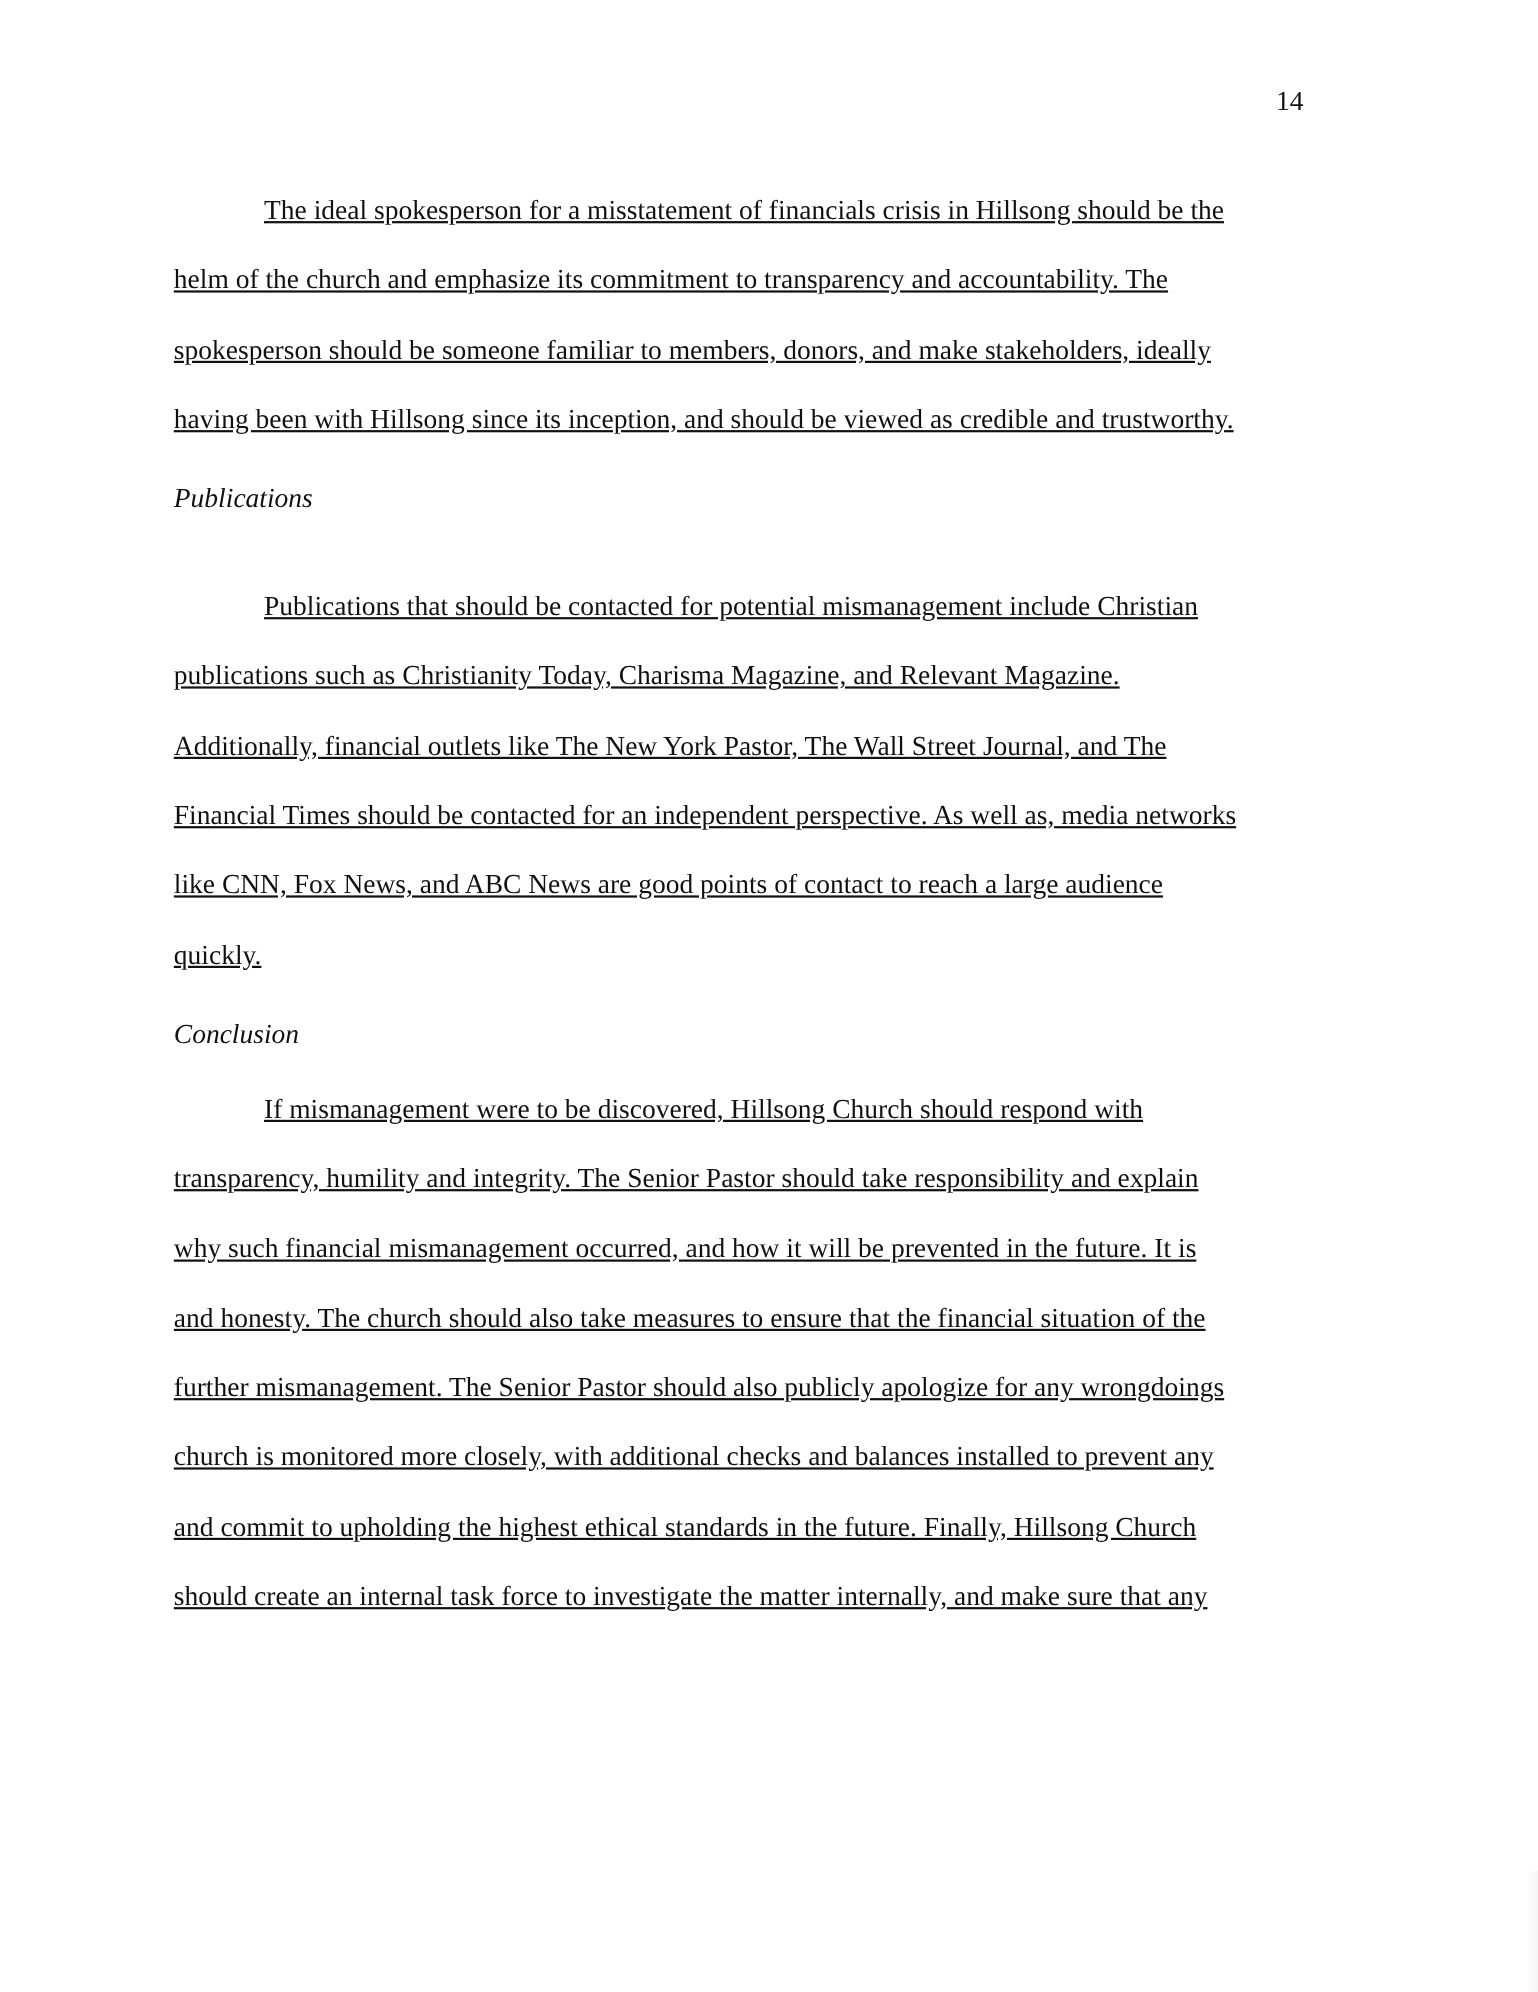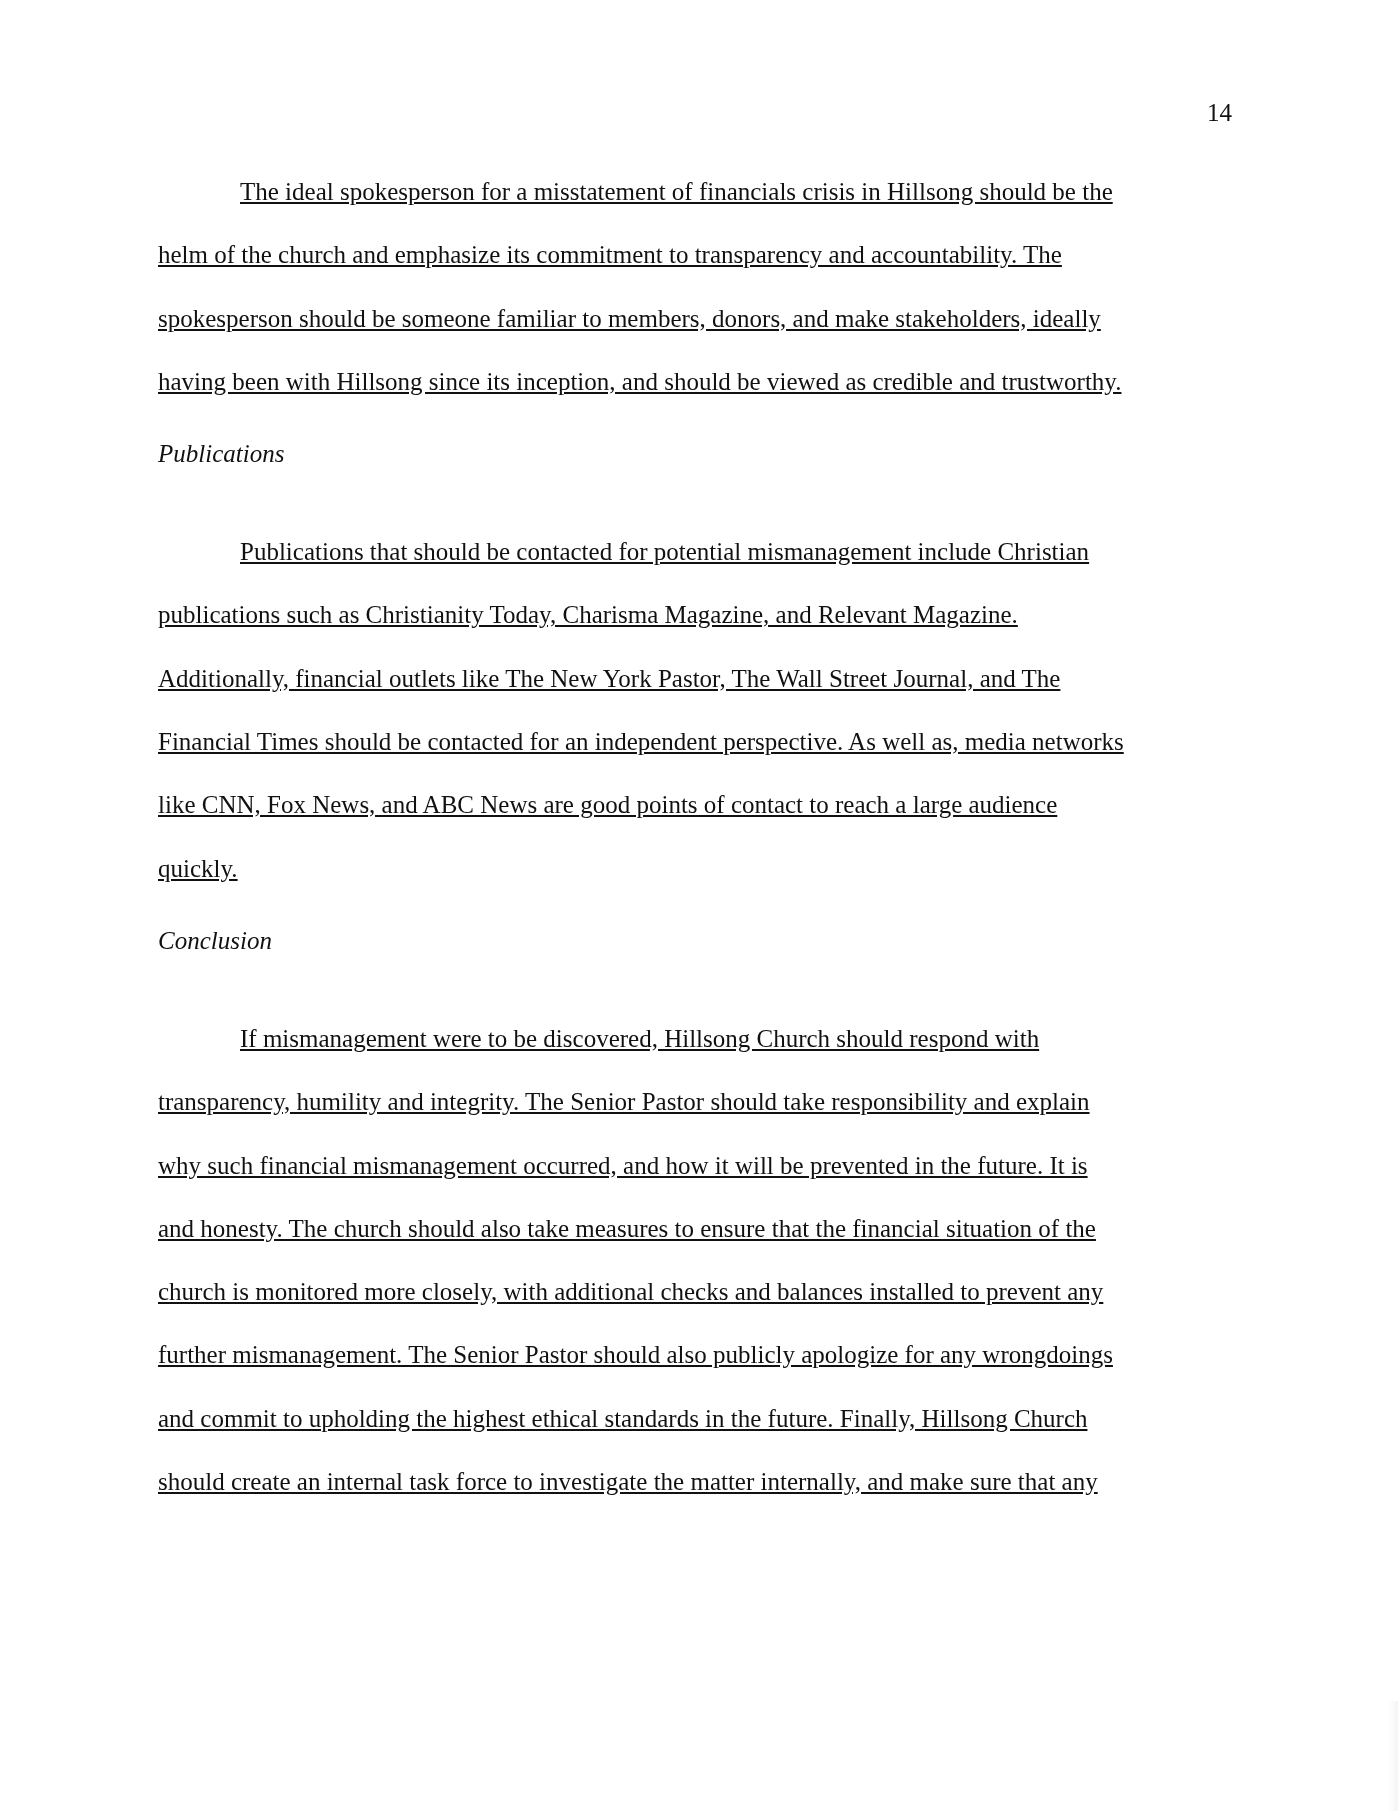--- a/index.html
+++ b/index.html
@@ -10,24 +10,23 @@
   body {
     width: 1398px;
     height: 1811px;
     position: relative;
     overflow: hidden;
     font-family: "Liberation Serif", "DejaVu Serif", serif;
     color: #111111;
   }
   .page-number {
     position: absolute;
-    top: 96px;
+    top: 76px;
     left: 1160px;
     width: 72px;
-    text-align: right;
     font-size: 25px;
     line-height: 34px;
   }
   .content {
     position: absolute;
     left: 158px;
     top: 160px;
     width: 1080px;
     font-size: 25px;
     line-height: 63.3px;
@@ -45,21 +44,21 @@
     text-indent: 0;
   }
   .heading {
     margin: 0;
     font-weight: normal;
     font-style: italic;
     font-size: 25px;
     line-height: 30px;
   }
   #heading-publications { margin-top: 26px; margin-bottom: 51px; }
-  #heading-conclusion { margin-top: 26px; margin-bottom: 51px; }
+  #heading-conclusion { margin-top: 26px; margin-bottom: 21px; }
   .corner-curl {
     position: absolute;
     right: 0;
     bottom: 0;
     width: 10px;
     height: 110px;
     background: linear-gradient(to right, #ffffff, #f4f4f4);
   }
 </style>
 </head>
@@ -87,21 +86,21 @@
     <span class="line">quickly.</span>
   </p>
 
   <h2 class="heading" id="heading-conclusion">Conclusion</h2>
 
   <p class="para">
     <span class="line">If mismanagement were to be  discovered, Hillsong Church should respond with</span>
     <span class="line">transparency, humility and integrity. The Senior Pastor should take responsibility and explain</span>
     <span class="line">why such financial mismanagement occurred, and how it will be prevented in the future. It is</span>
     <span class="line">and honesty. The church should also take measures to ensure that the financial situation of the</span>
+    <span class="line">further mismanagement. The Senior Pastor should also publicly apologize for any wrongdoings</span>
     <span class="line">church is monitored more closely, with additional checks and balances installed to prevent any</span>
-    <span class="line">further mismanagement. The Senior Pastor should also publicly apologize for any wrongdoings</span>
     <span class="line">and commit to upholding the highest ethical standards in the future. Finally, Hillsong Church</span>
     <span class="line">should create an internal task force to investigate the matter internally, and make sure that any</span>
   </p>
 
 </div>
 
 <div class="corner-curl"></div>
 
 </body></html>

